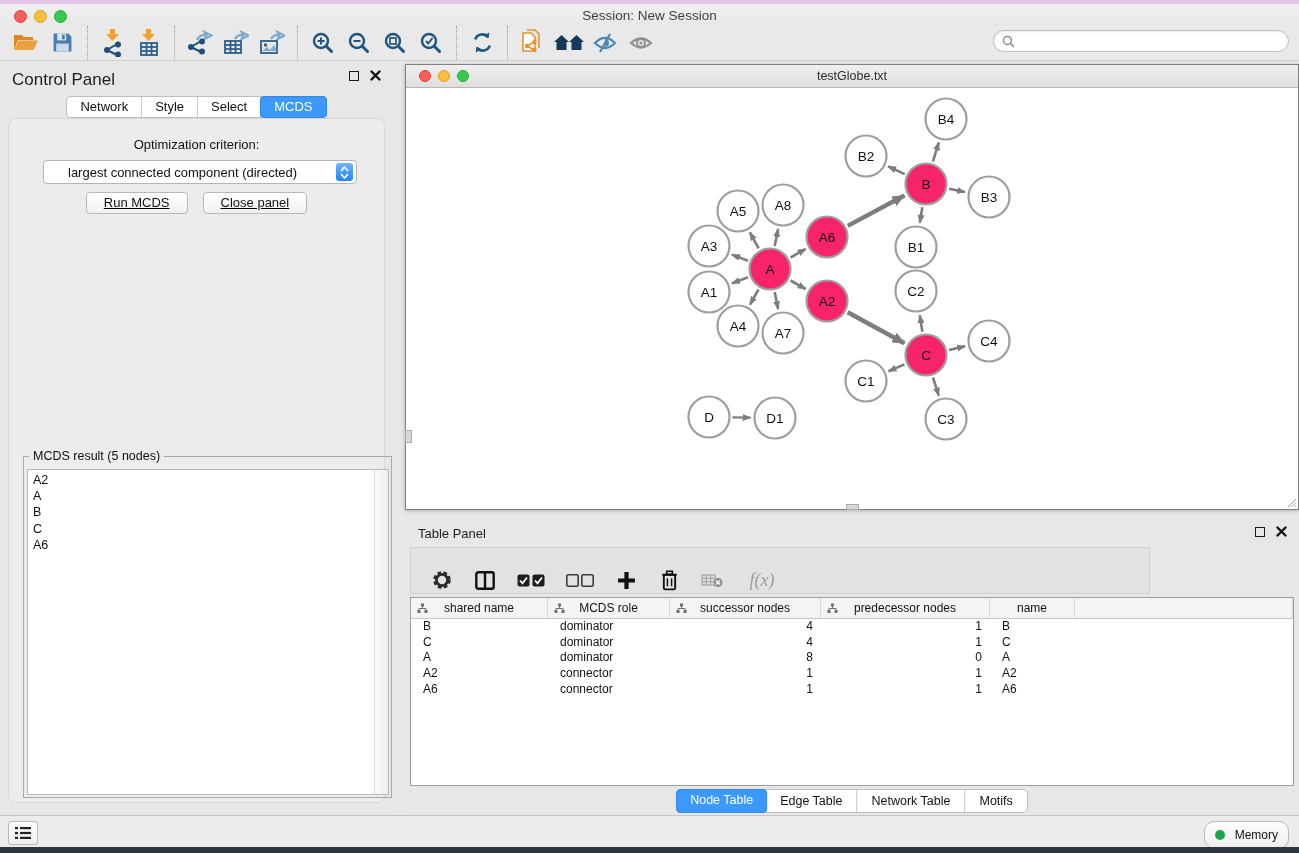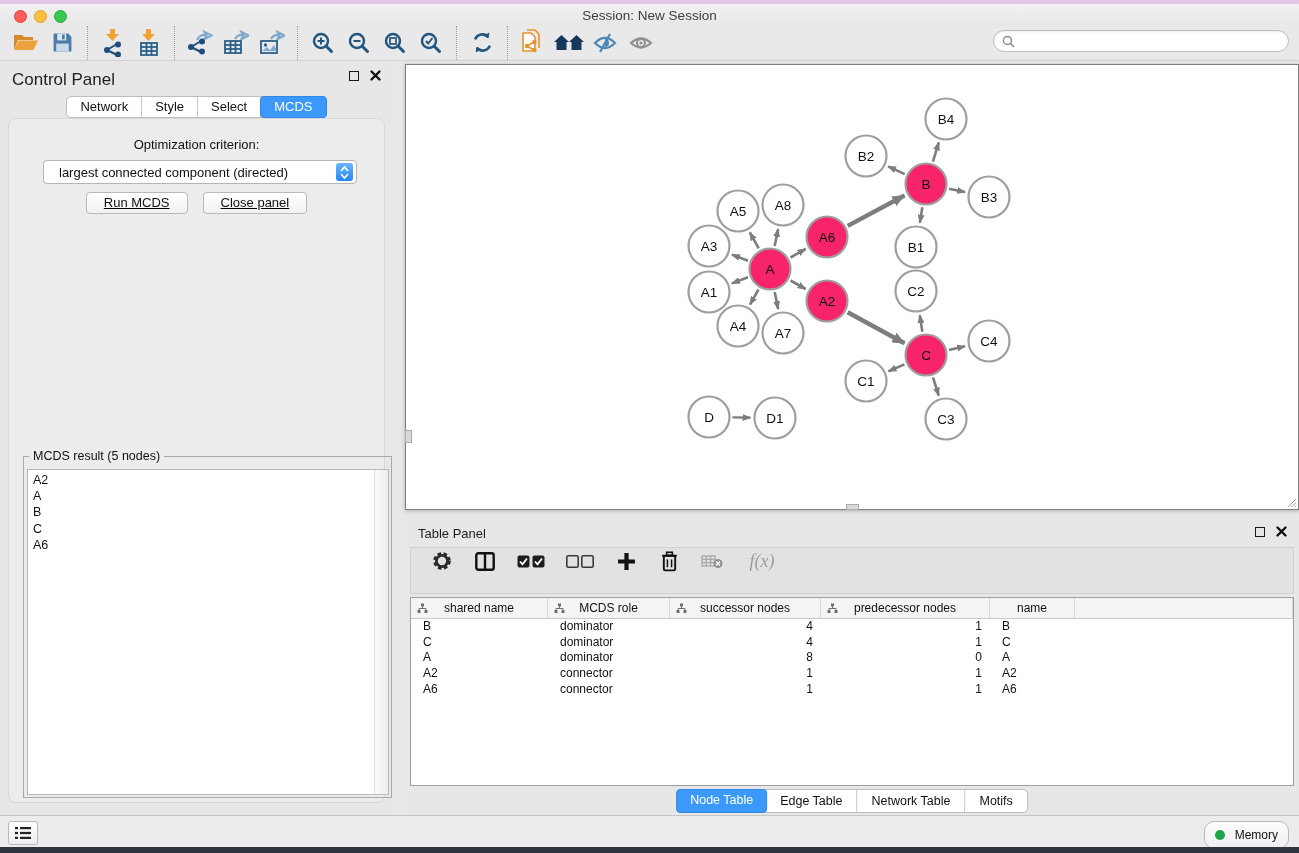--- a/index.html
+++ b/index.html
@@ -34,21 +34,21 @@
   .tabs-row { position:absolute; top:35px; left:0; width:100%; display:flex; justify-content:center; }
   .seg-group { display:flex; background:#FFFFFF; border:1px solid #BDBDBD; border-radius:5px; overflow:visible; }
   .cp-tab { padding:2px 13px; font-size:13px; color:#111; border-right:1px solid #C9C9C9; line-height:16px; cursor:default; }
   .cp-tab:last-child { border-right:none; }
   .cp-tab.active { background:#3B99FC; color:#fff; border-radius:4px; margin:-1px; border:1px solid #2F87E8; padding:2px 13px; }
   .cp-inner { position:absolute; left:8px; top:57px; width:377px; height:685px; background:#ECECEC;
               border:1px solid #D8D8D8; border-radius:8px; }
   .opt-label { position:absolute; top:18px; width:100%; text-align:center; font-size:13px; color:#111; }
   .criterion-select { position:absolute; left:34px; top:41px; width:314px; height:24px; background:#fff;
               border:1px solid #B5B5B5; border-radius:4px; font-size:13px; color:#111;
-              display:flex; align-items:center; padding-left:15px; }
+              display:flex; align-items:center; padding-left:24px; }
   .select-stepper { position:absolute; right:3px; top:2px; width:17px; height:18px; border-radius:3px;
               background:linear-gradient(#6FB5FF,#2186F7); display:flex; flex-direction:column;
               align-items:center; justify-content:center; gap:1px; }
   .cp-buttons { position:absolute; left:0; top:73px; width:100%; display:flex; justify-content:center; gap:15px;text-decoration:underline; }
   .mac-btn { height:22px; background:linear-gradient(#FFFFFF,#F1F1F1); border:1px solid #B9B9B9;
              border-radius:4px; font-size:13px; color:#111; padding:0 17px; line-height:20px; }
   .result-box { position:absolute; left:14px; top:337px; width:369px; height:342px; border:1px solid #A9A9A9; }
   .result-legend { position:absolute; left:5px; top:-8px; background:#ECECEC; padding:0 4px; font-size:12.5px; color:#111; }
   .result-list { position:absolute; left:3px; top:12px; width:362px; height:326px; background:#fff;
                  border:1px solid #B9B9B9; overflow:hidden; }
@@ -67,22 +67,22 @@
   .net-title { position:absolute; top:4px; width:100%; text-align:center; font-size:12.5px; color:#2E2E2E; }
   .net-canvas { position:absolute; left:0; top:23px; width:892px; height:421px; background:#fff; }
   .v-knob { position:absolute; left:-1px; top:365px; width:7px; height:13px; background:#D8D8D8; border:1px solid #ABABAB; }
   .h-knob { position:absolute; left:440px; bottom:-1px; width:13px; height:6px; background:#D8D8D8; border:1px solid #ABABAB; }
   .resize-grip { position:absolute; right:1px; bottom:1px; }
 
   
   .table-panel { position:absolute; left:405px; top:519px; width:894px; height:296px; background:#E7E7E7; }
   .tp-title { position:absolute; left:13px; top:7px; font-size:13px; color:#1E1E1E; }
   .tp-winbtns { position:absolute; right:12px; top:7px; display:flex; gap:11px; align-items:center; }
-  .tp-toolbar { position:absolute; left:5px; top:28px; width:884px; height:47px; background:#E2E2E2;
-                border:1px solid #D0D0D0; display:flex; align-items:flex-start; padding-left:18px; gap:17px; }
+  .tp-toolbar { position:absolute; left:5px; top:28px; width:740px; height:47px; background:#E2E2E2;
+                border:1px solid #D0D0D0; display:flex; align-items:flex-end; padding-left:18px; gap:17px; }
   .tp-tool { width:26px; height:26px; display:flex; align-items:center; justify-content:center; }
   .fx-label { font-family:"Liberation Serif",serif; font-style:italic; color:#9C9C9C; font-size:18px; }
   .node-table { position:absolute; left:5px; top:78px; width:884px; height:189px; background:#fff; border:1px solid #9E9E9E; }
   .nt-header { display:flex; height:21px; background:#F4F4F4; border-bottom:1px solid #C9C9C9; }
   .nt-th { display:flex; align-items:center; justify-content:center; gap:6px; font-size:12px; color:#111;
            border-right:1px solid #D8D8D8; position:relative; }
   .nt-th .shared-ic { position:absolute; left:6px; top:5px; }
   .nt-row { display:flex; height:15.7px; }
   .nt-td { font-size:12px; color:#111; line-height:15.7px; white-space:nowrap; overflow:hidden; }
   .tp-tabs { position:absolute; left:50%; transform:translateX(-50%); top:270px; }
@@ -302,20 +302,26 @@
             <div class="mcds-item">C</div>
             <div class="mcds-item">A6</div>
           </div>
         <div class="result-scrollbar"></div>
       </div>
     </div>
   </div>
 </div>
 
 <div class="net-window">
+  <div class="net-titlebar">
+    <span class="traffic tl-red"></span>
+    <span class="traffic tl-yellow"></span>
+    <span class="traffic tl-green"></span>
+    <div class="net-title">testGlobe.txt</div>
+  </div>
   <div class="net-canvas">
     <svg id="graph-svg" width="892" height="421" viewBox="0 0 892 421" style="font-family:'Liberation Sans',sans-serif;">
         <defs>
           <marker id="arr" markerUnits="userSpaceOnUse" markerWidth="9" markerHeight="7" refX="8" refY="3.5" orient="auto">
             <path d="M0 0 L9 3.5 L0 7 Z" fill="#7D7D7D"></path>
           </marker>
           <marker id="arrBig" markerUnits="userSpaceOnUse" markerWidth="13" markerHeight="11" refX="12" refY="5.5" orient="auto">
             <path d="M0 0 L13 5.5 L0 11 Z" fill="#7D7D7D"></path>
           </marker>
         </defs>

